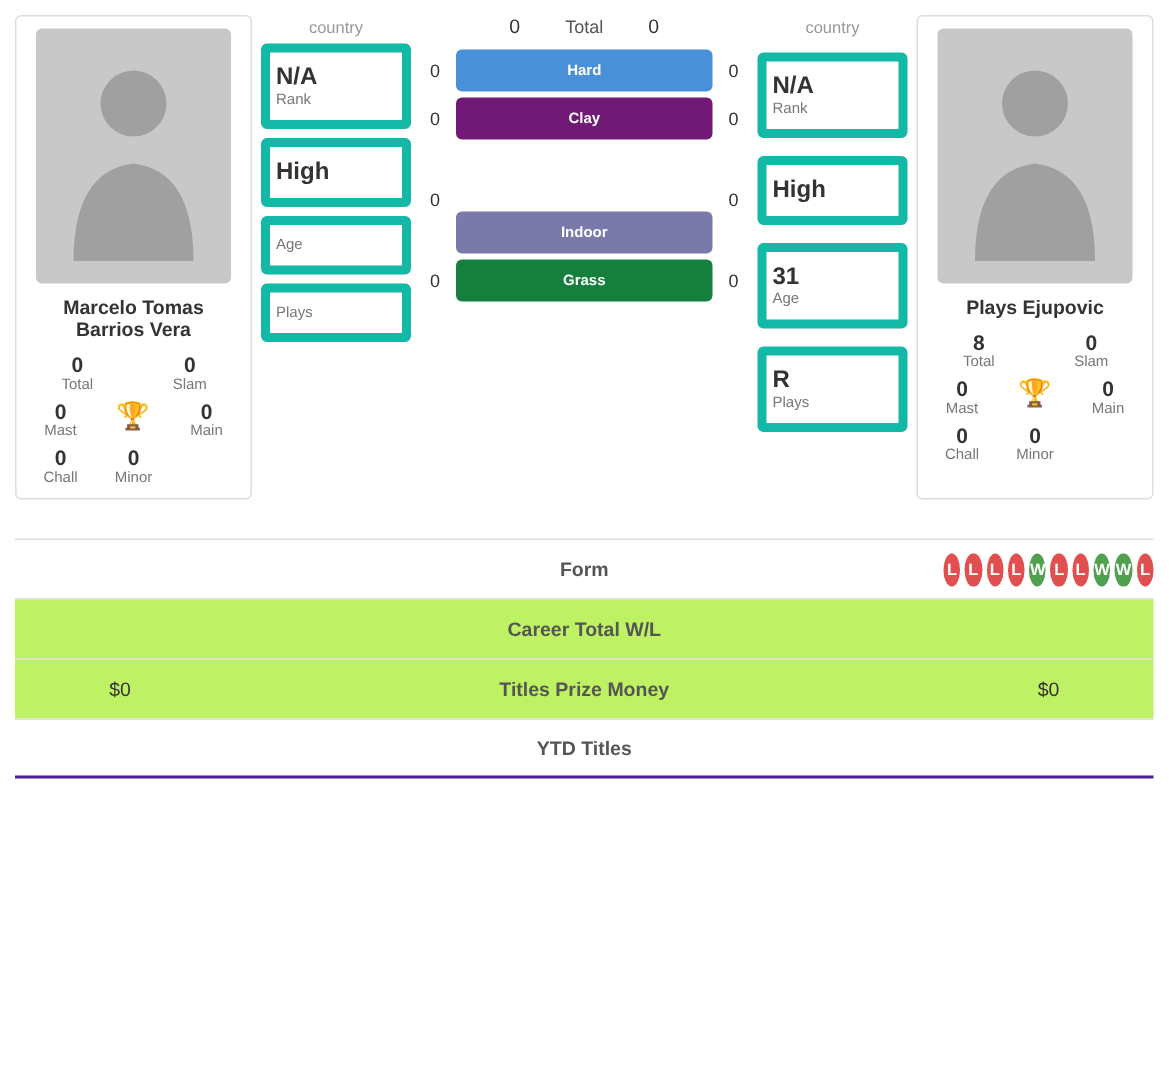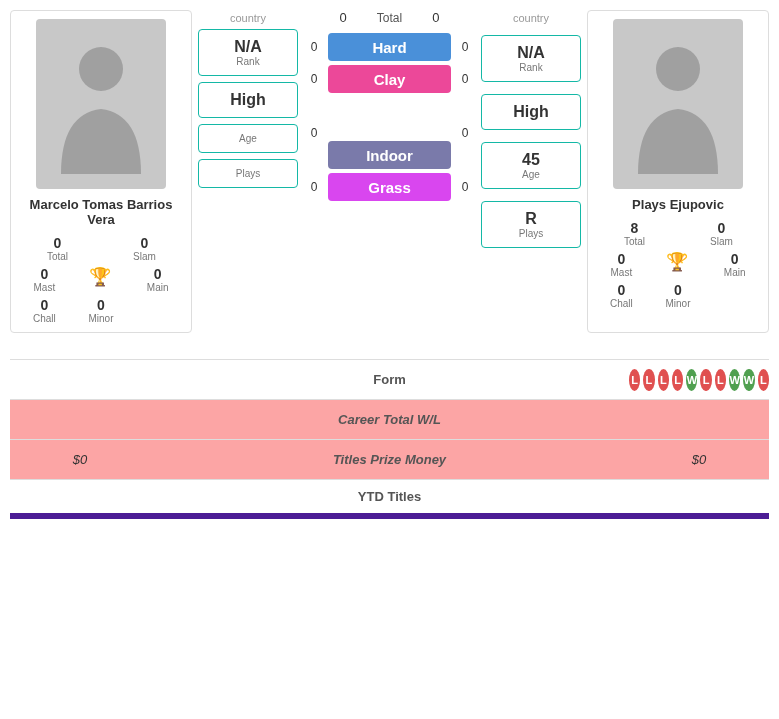--- a/index.html
+++ b/index.html
@@ -23,21 +23,21 @@
       gap: 6px;
     }
     
     .player-card {
       background: #fff;
       border: 1px solid #ddd;
       border-radius: 4px;
       display: flex;
       flex-direction: column;
       align-items: center;
-      width: 182px;
+      width: 158px;
       padding: 8px;
     }
     .player-avatar {
       width: 130px;
       height: 170px;
       background: #c8c8c8;
       border-radius: 4px;
       display: flex;
       align-items: center;
       justify-content: center;
@@ -90,25 +90,24 @@
     .center-panel {
       flex: 1;
       display: flex;
       flex-direction: row;
       gap: 6px;
     }
     .left-player-stats, .right-player-stats {
       width: 100px;
     }
     .stat-box {
-      border: 1px solid #14b8a6;
+      border: 6px solid #14b8a6;
       border-radius: 4px;
       padding: 8px 4px;
       margin-bottom: 6px;
-      text-align: center;
       background: #fff;
     }
     .stat-box .value {
       font-size: 16px;
       font-weight: bold;
     }
     .stat-box .label {
       font-size: 10px;
       color: #777;
     }
@@ -144,50 +143,49 @@
     }
     .surface-bar {
       flex: 1;
       height: 28px;
       border-radius: 4px;
       display: flex;
       align-items: center;
       justify-content: center;
       color: #fff;
       font-weight: bold;
-      font-size: 15px;
+      font-size: 10px;
     }
     .bar-hard { background: #4a90d9; }
-    .bar-clay { background: #ec4899; }
+    .bar-clay { background: #701a75; }
     .bar-indoor { background: #7a7aaa; margin-top: 44px; }
-    .bar-grass { background: #d946ef; }
+    .bar-grass { background: #15803d; }
 
     
     .right-stat-col {
       display: flex;
       flex-direction: column;
       gap: 6px;
     }
 
     
     .bottom-section {
       padding: 16px 10px;
     }
     .bottom-row {
       display: flex;
       align-items: center;
       border-top: 1px solid #ddd;
       min-height: 40px;
     }
     .bottom-row:last-child {
-      border-bottom: 6px solid #4c1d95;
+      border-bottom: 2px solid #4c1d95;
     }
     .bottom-row.shaded {
-      background: #fca5a5;
-      font-style: italic;
+      background: #bef264;
     }
     .bottom-label {
       flex: 1;
       text-align: center;
       font-size: 13px;
       font-weight: bold;
       color: #555;
     }
     .bottom-value-left, .bottom-value-right {
       width: 140px;
@@ -321,21 +319,21 @@
           <span class="country-text">country</span>
         </div>
         <div class="stat-box">
           <div class="value">N/A</div>
           <div class="label">Rank</div>
         </div>
         <div class="stat-box">
           <div class="value">High</div>
         </div>
         <div class="stat-box">
-          <div class="value">45</div>
+          <div class="value">31</div>
           <div class="label">Age</div>
         </div>
         <div class="stat-box">
           <div class="value">R</div>
           <div class="label">Plays</div>
         </div>
       </div>
 
     </div>
 

